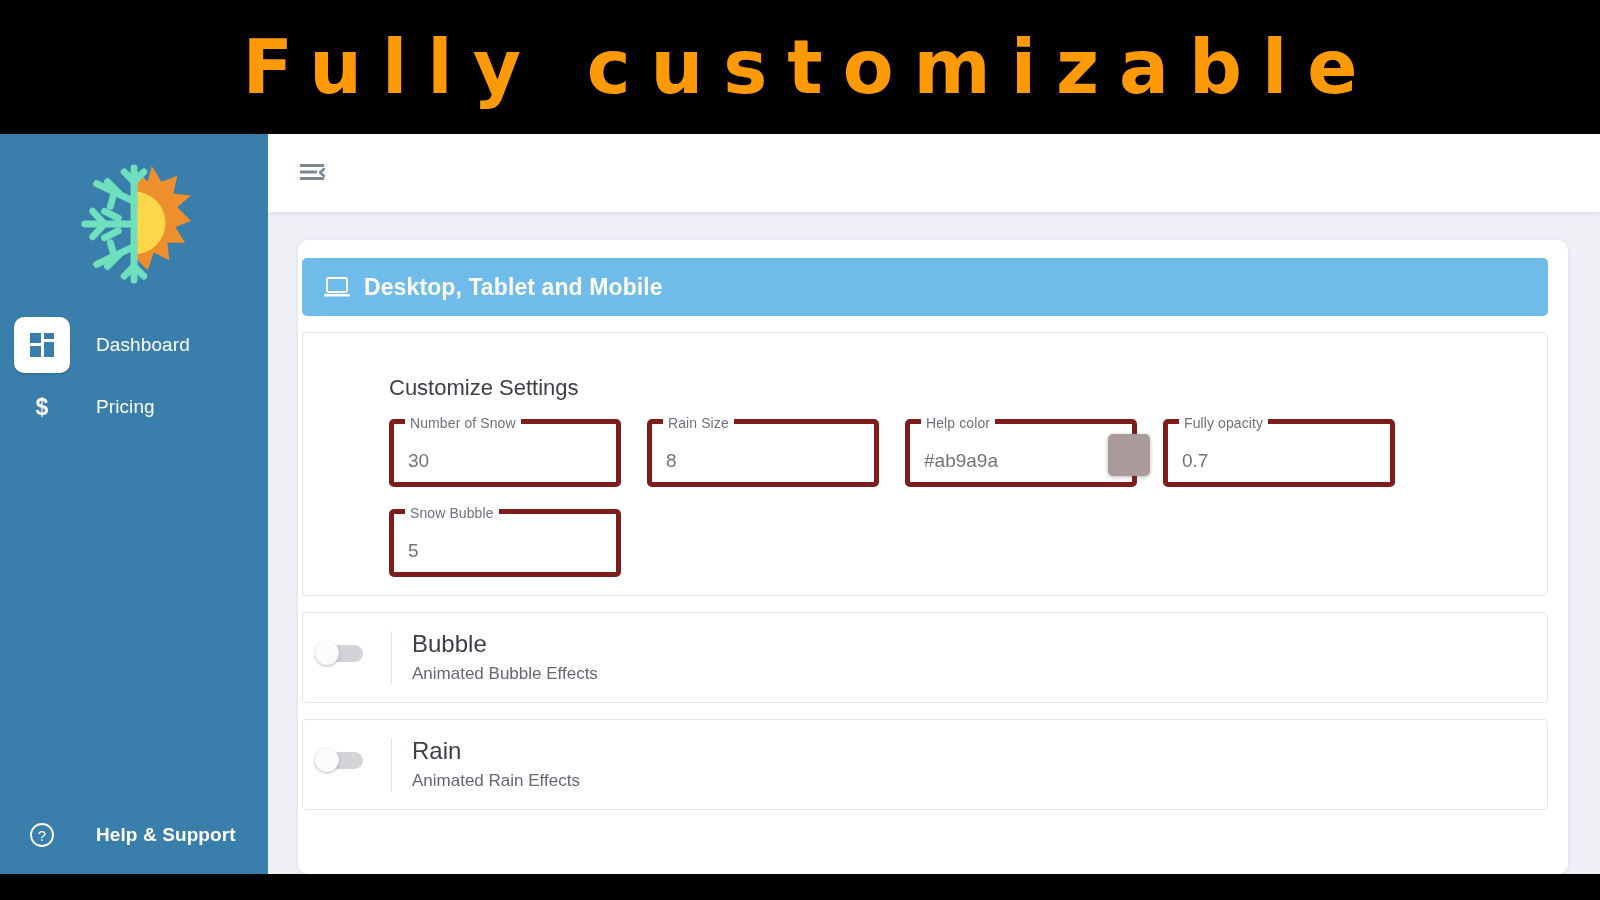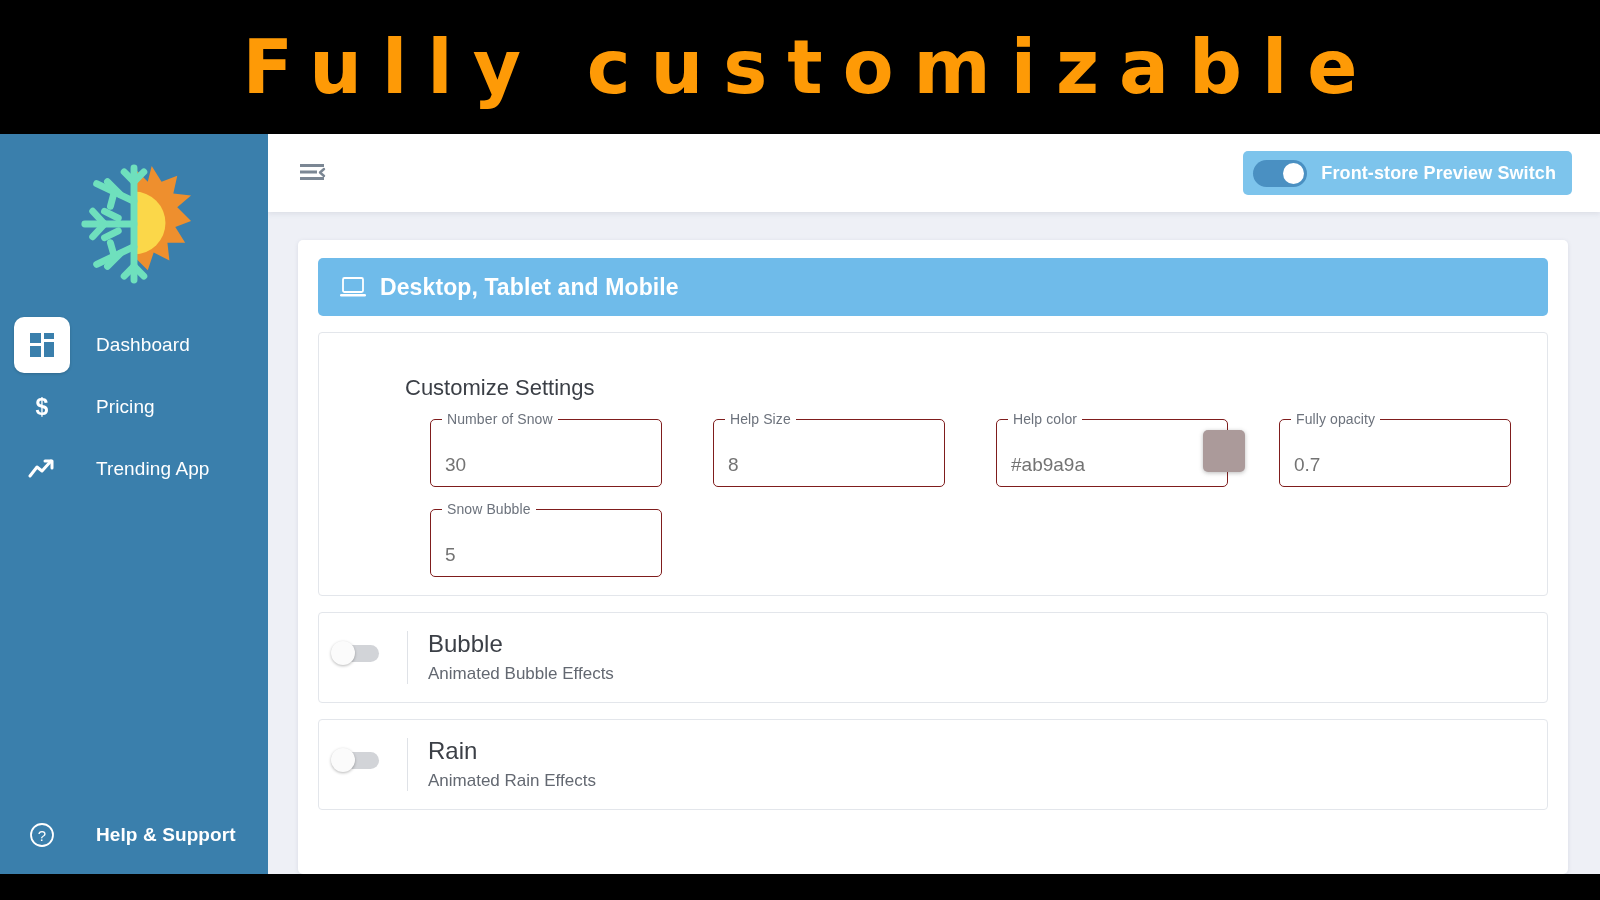--- a/index.html
+++ b/index.html
@@ -149,23 +149,23 @@
   }
 
   .content {
     flex:1 1 auto;
     background:#eef0f6;
     padding:28px 32px 0 30px;
     overflow:hidden;
   }
   .panel {
     background:#ffffff;
-    border-radius:5px;
+    border-radius:10px;
     box-shadow:0 1px 4px rgba(90,100,120,.14);
-    padding:18px 20px 20px 20px;
+    padding:18px 20px 20px 4px;
     height:100%;
     overflow:hidden;
   }
   .panel-header {
     background:#6fbbea;
     border-radius:5px;
     height:58px;
     display:flex;
     align-items:center;
     padding-left:22px;
@@ -249,28 +249,27 @@
   .field-row {
     display:flex;
     flex-wrap:wrap;
     gap:0 26px;
     margin-top:18px;
   }
   .field {
     position:relative;
     width:232px;
     height:68px;
-    border:1px solid #7f1d1d;
+    border:5px solid #7f1d1d;
     border-radius:5px;
     background:#fff;
     flex:0 0 232px;
     display:flex;
     align-items:flex-end;
     padding:0 14px 12px 14px;
-    margin-left:25px;
   }
   .field-label {
     position:absolute;
     top:-9px;
     left:11px;
     background:#fff;
     padding:0 5px;
     font-size:14px;
     color:#6c727c;
     letter-spacing:.1px;
@@ -350,29 +349,20 @@
 
       <div class="nav-item">
         <div class="nav-icon-box">
           <svg width="24" height="26" viewBox="0 0 24 26">
             <text x="12" y="21" text-anchor="middle" fill="#fff" font-size="23" font-family="Liberation Sans, sans-serif" font-weight="700">$</text>
           </svg>
         </div>
         <span class="nav-label">Pricing</span>
       </div>
 
-      <div class="nav-item">
-        <div class="nav-icon-box">
-          <svg width="28" height="22" viewBox="0 0 28 22">
-            <polyline points="2,18 9,9 14,13 23,3" fill="none" stroke="#fff" stroke-width="3" stroke-linecap="round" stroke-linejoin="round"></polyline>
-            <polyline points="17,3 24,3 24,10" fill="none" stroke="#fff" stroke-width="3" stroke-linecap="round" stroke-linejoin="round"></polyline>
-          </svg>
-        </div>
-        <span class="nav-label">Trending App</span>
-      </div>
 
     </div>
 
     <div class="nav-spacer"></div>
 
     <div class="nav nav-bottom">
       <div class="nav-item">
         <div class="nav-icon-box">
           <svg width="26" height="26" viewBox="0 0 26 26">
             <circle cx="13" cy="13" r="11" fill="none" stroke="#fff" stroke-width="1.8"></circle>
@@ -390,26 +380,20 @@
     <div class="topbar">
       <div class="collapse-btn">
         <svg width="32" height="24" viewBox="0 0 32 24">
           <rect x="1" y="3" width="24" height="3" fill="#7b8794"></rect>
           <rect x="1" y="9.5" width="17" height="3" fill="#7b8794"></rect>
           <rect x="1" y="16" width="24" height="3" fill="#7b8794"></rect>
           <polyline points="25,8 21,11.5 25,15" fill="none" stroke="#7b8794" stroke-width="2.4" stroke-linecap="round" stroke-linejoin="round"></polyline>
         </svg>
       </div>
 
-      <div class="topbar-right">
-        <div class="preview-switch">
-          <div class="ps-toggle"></div>
-          <span class="ps-label">Front-store Preview Switch</span>
-        </div>
-      </div>
     </div>
 
     <div class="content">
       <div class="panel">
 
         <div class="panel-header">
           <svg width="26" height="22" viewBox="0 0 26 22">
             <rect x="3" y="2" width="20" height="14" rx="1.5" fill="none" stroke="#fff" stroke-width="1.8"></rect>
             <rect x="0" y="18" width="26" height="2.4" rx="1.2" fill="#fff"></rect>
           </svg>
@@ -422,21 +406,21 @@
             <div class="customize-title">Customize Settings</div>
 
             <div class="field-row">
 
               <div class="field">
                 <span class="field-label">Number of Snow</span>
                 <span class="field-value">30</span>
               </div>
 
               <div class="field">
-                <span class="field-label">Help Size</span>
+                <span class="field-label">Rain Size</span>
                 <span class="field-value">8</span>
               </div>
 
               <div class="field has-swatch">
                 <span class="field-label">Help color</span>
                 <span class="field-value">#ab9a9a</span>
                 <span class="swatch" id="snow-color-swatch" style="background: rgb(171, 154, 154);"></span>
               </div>
 
               <div class="field">

